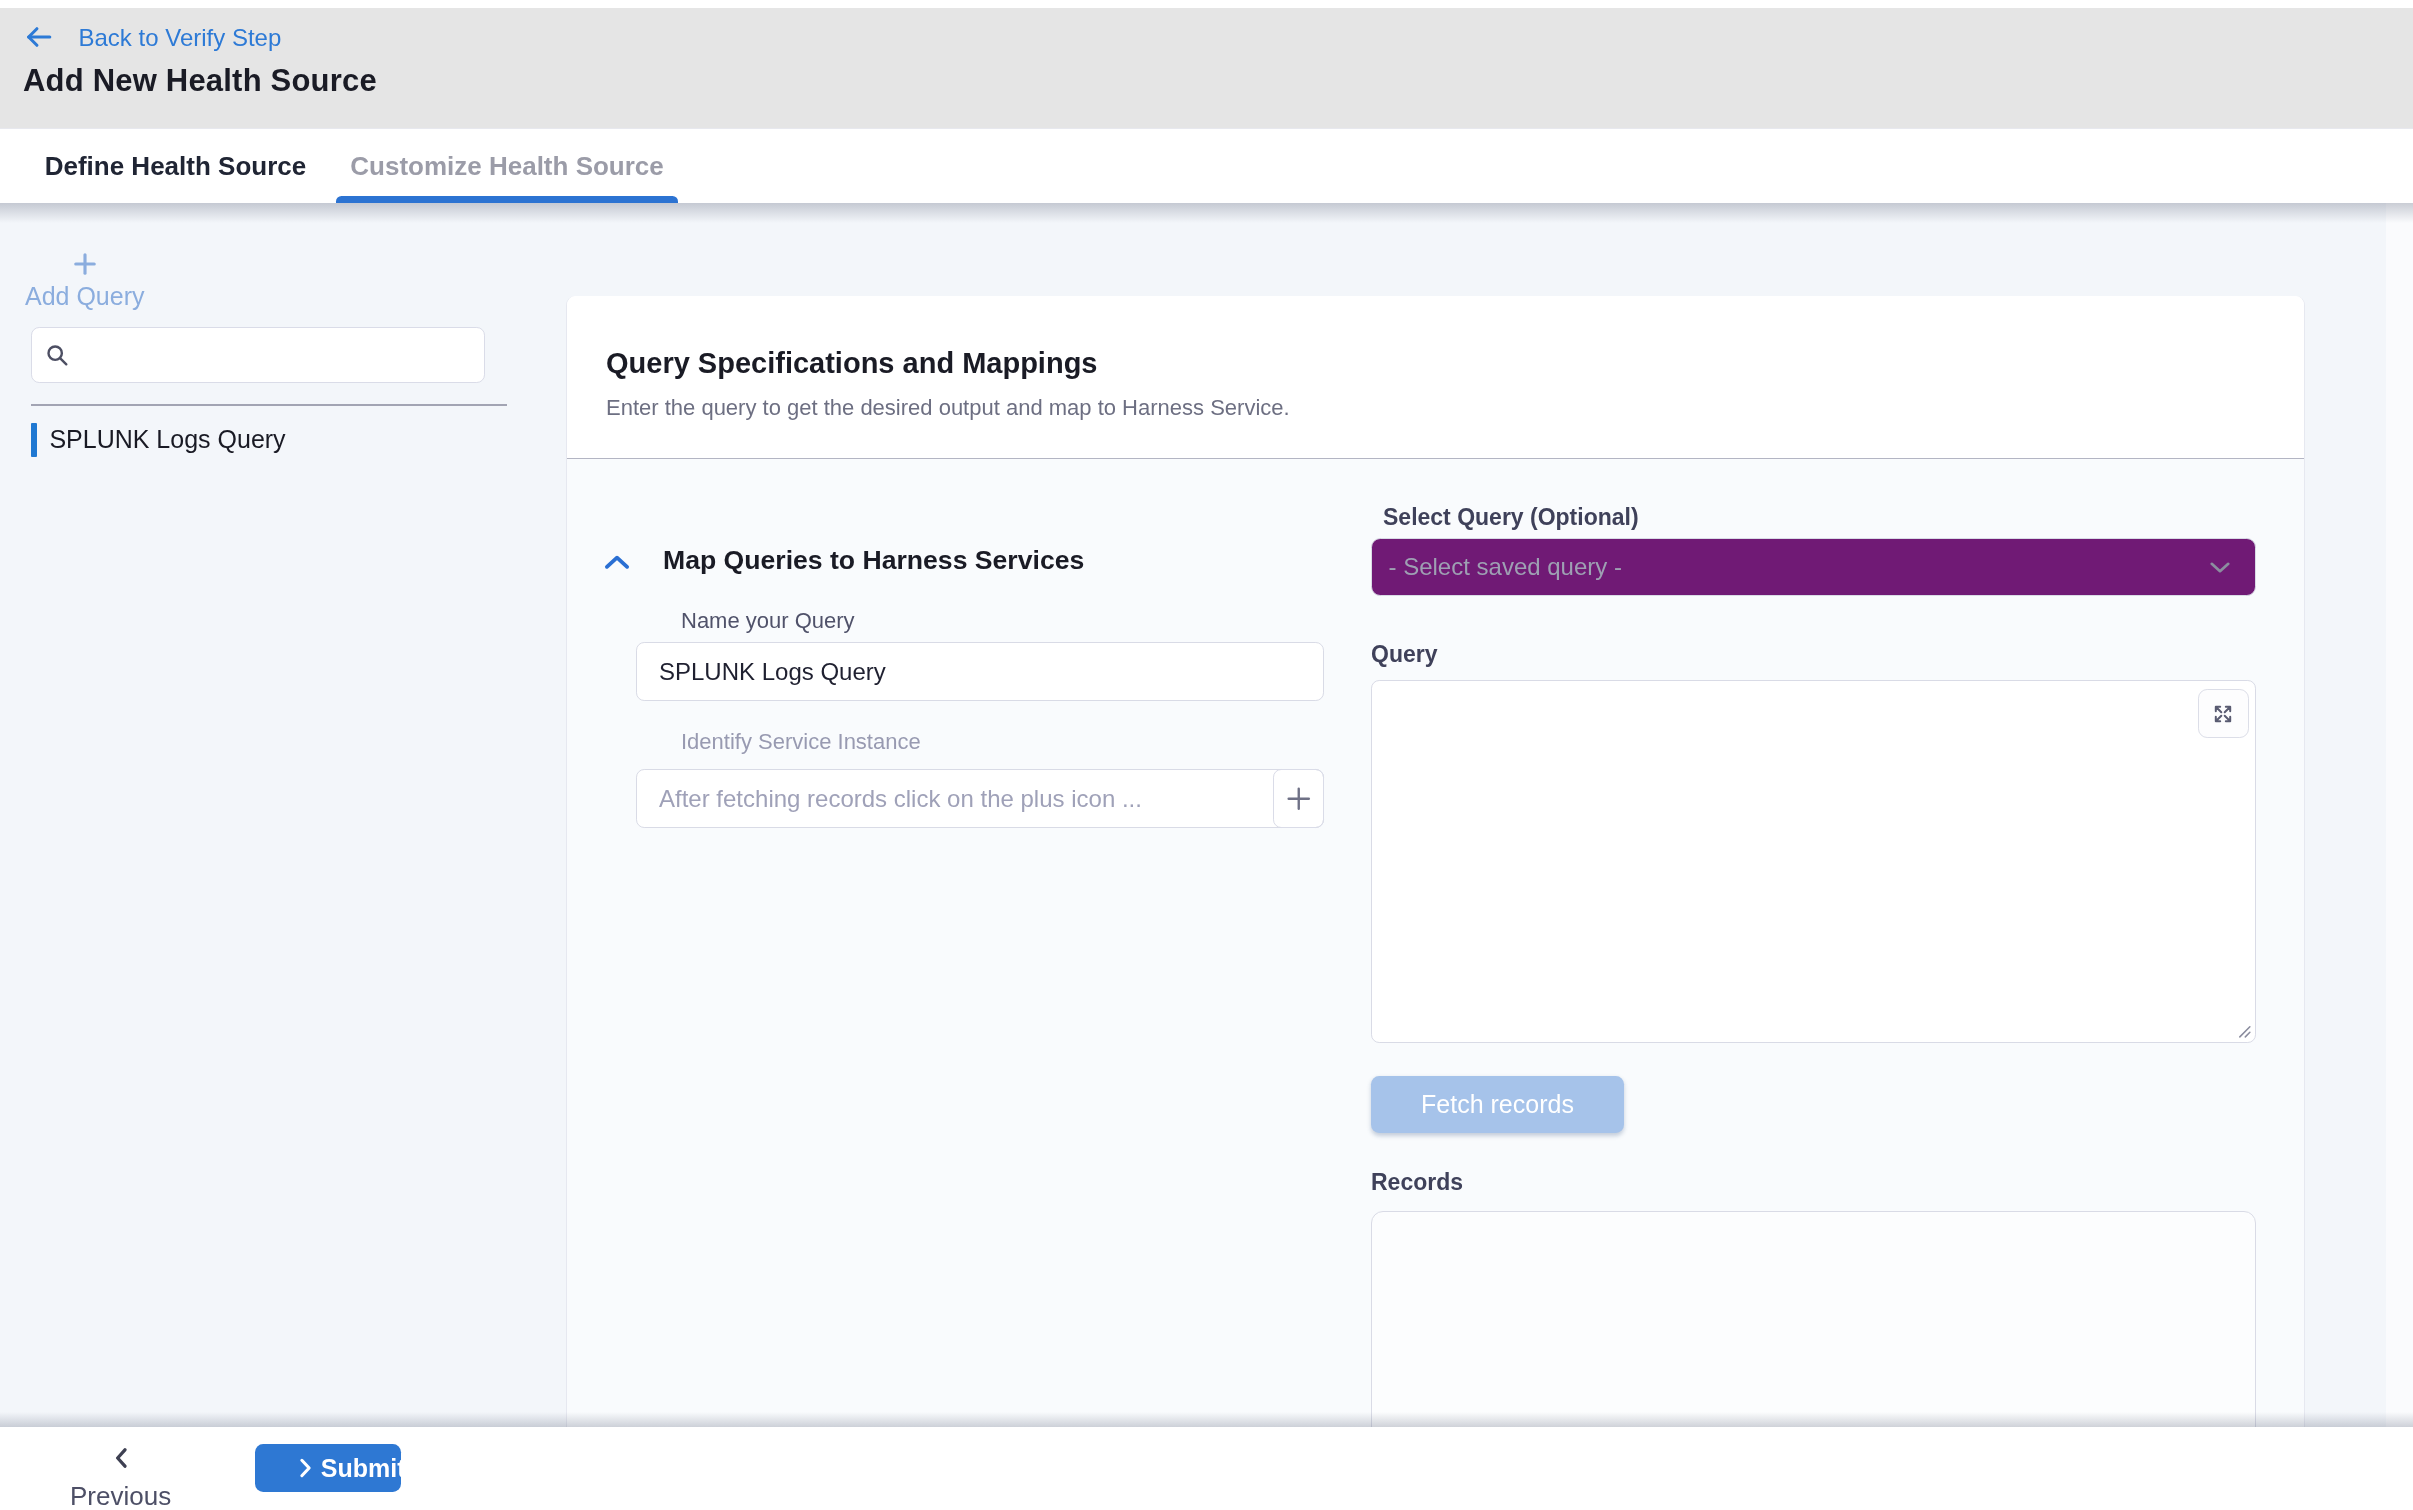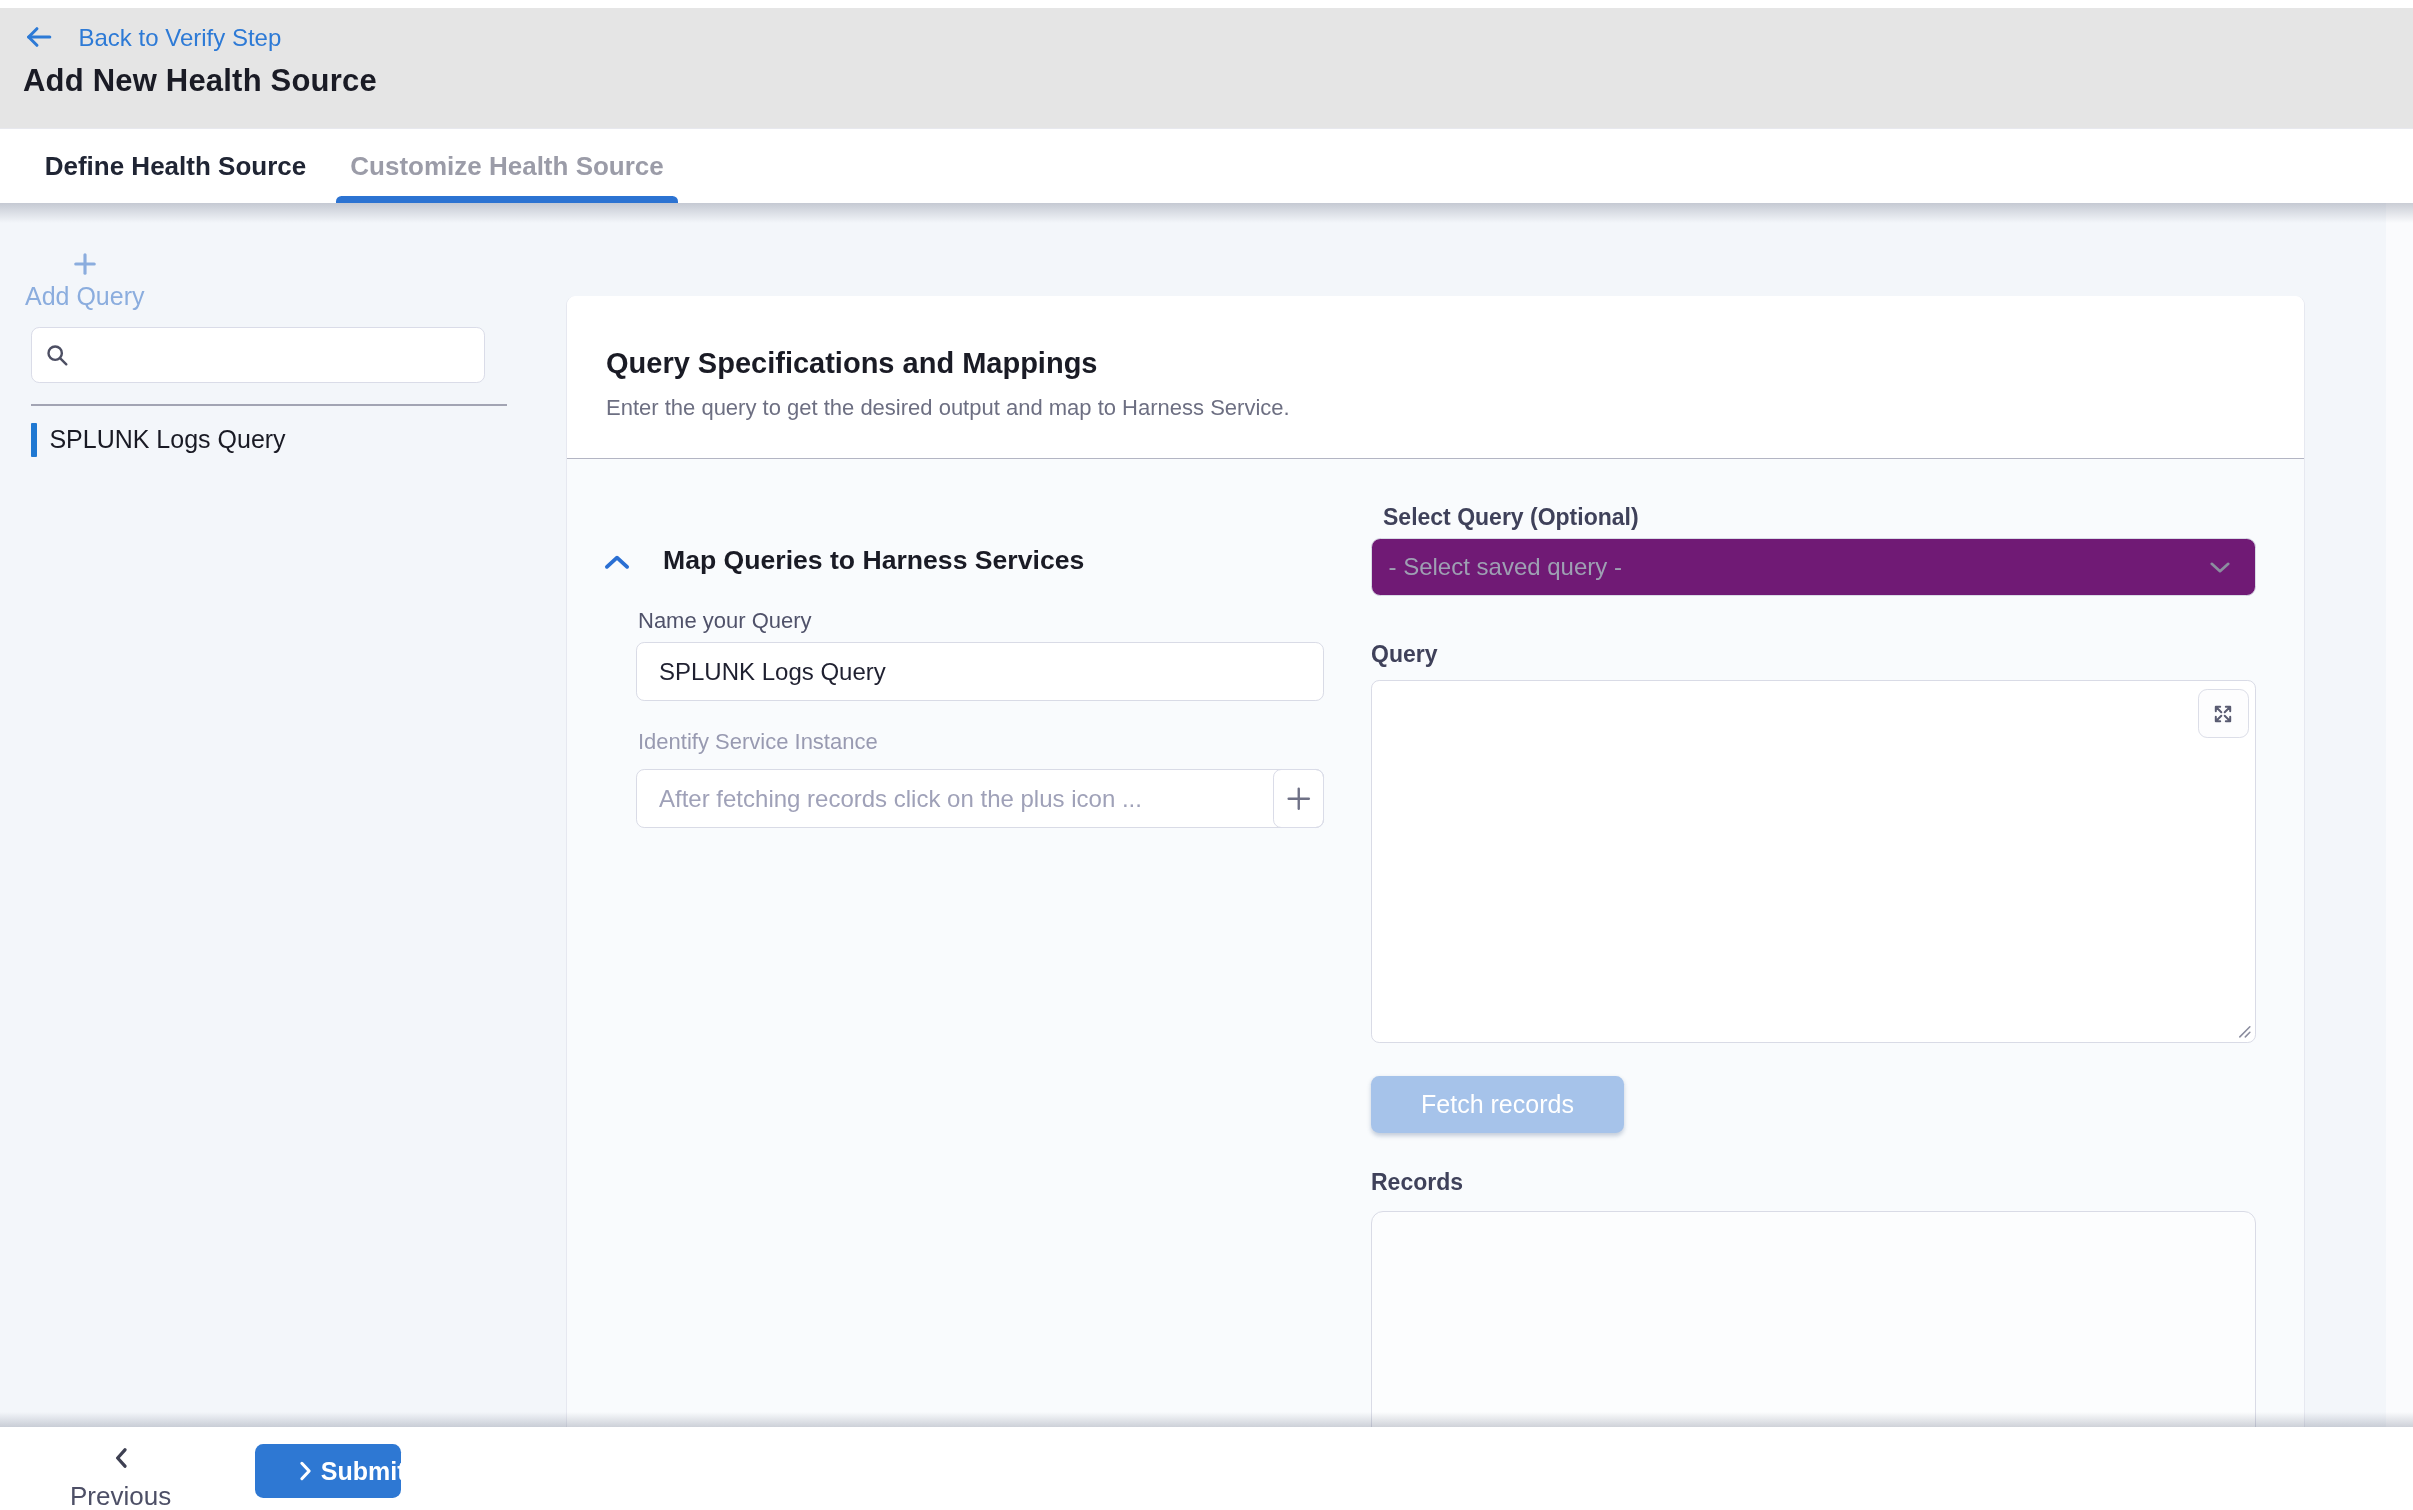--- a/index.html
+++ b/index.html
@@ -52,21 +52,21 @@
           background:#f9fbfd; border-left:1.8px solid #e6e8f0; border-right:1.8px solid #e6e8f0;
           border-radius:9.2px 9.2px 0 0; overflow:hidden; }
   .card-header { position:absolute; top:0; left:0; right:0; height:163px; background:#fff; border-bottom:1.8px solid #b3b5c3; }
   .card-title { position:absolute; left:39px; top:51px; font-size:29px; font-weight:700; color:#1a1b25; }
   .card-subtitle { position:absolute; left:39px; top:99px; font-size:22px; color:#6d6f82; }
 
   
   .sec-head { position:absolute; left:37px; top:249px; display:flex; align-items:center; cursor:pointer; background:none; border:none; }
   .sec-chevron { margin-top:3.7px; }
   .sec-title { margin-left:33px; font-size:26.6px; font-weight:700; color:#1a1b25; }
-  .fld-label { position:absolute; font-size:22px; color:#50526a; }
+  .fld-label { position:absolute; font-size:22px; color:#50526a;margin-left:43px; }
   .fld-label.dim { color:#989ab1; }
   .txt-input { position:absolute; height:59px; border:1.8px solid #d9dbe6; border-radius:8.2px; background:#fff;
                font-size:24px; font-family:inherit; color:#1f2030; padding:0 22px; outline:none; }
   .txt-input::placeholder, .search-input::placeholder { color:#9fa1b8; opacity:1; }
   .input-group { position:absolute; left:69px; top:473px; width:688px; height:59px; }
   .input-group .txt-input { position:absolute; left:0; top:0; width:100%; }
   .plus-btn { position:absolute; right:0; top:0; width:51px; height:59px; border:1.8px solid #dadce8; border-radius:8.2px;
               background:transparent; display:flex; align-items:center; justify-content:center; cursor:pointer; }
 
   
@@ -84,21 +84,21 @@
   .fetch-btn { position:absolute; left:804px; top:780px; width:253px; height:57px; background:#a6c3ea; border:none;
                border-radius:8.2px; color:#ffffff; font-size:25px; font-weight:500; font-family:inherit;
                box-shadow:0 2.7px 4.6px rgba(40,70,120,.25); cursor:not-allowed; }
   .records-box { position:absolute; left:804px; top:915px; width:885px; height:513px; background:#fcfdfe;
                  border:1.8px solid #d9dbe6; border-radius:12px; }
 
   
   .footer { position:absolute; left:0; right:0; bottom:0; height:83px; background:#fff; }
   .prev-btn { position:absolute; left:70px; top:20px; height:44px; display:flex; align-items:center; gap:12px;
               background:none; border:none; font-family:inherit; font-size:26px; font-weight:500; color:#4d4f66; cursor:pointer;flex-direction:column; }
-  .submit-btn { position:absolute; left:255px; top:17.4px; width:146px; height:54px; background:#2e78d3; border:none;
+  .submit-btn { position:absolute; left:255px; top:17.4px; width:146px; height:48px; background:#2e78d3; border:none;
                 border-radius:8.2px; display:flex; align-items:center; justify-content:center; gap:9.2px;
                 font-family:inherit; font-size:25px; font-weight:600; color:#fff; cursor:pointer;padding-left:48px; }
 </style>
 </head>
 <body>
 
 <div class="topbar">
   <button class="back-link">
     <span>
       <svg width="27.5" height="22" viewBox="0 0 30 24" fill="none" stroke="#2d7ad6" stroke-width="3.4" stroke-linecap="round" stroke-linejoin="round">

